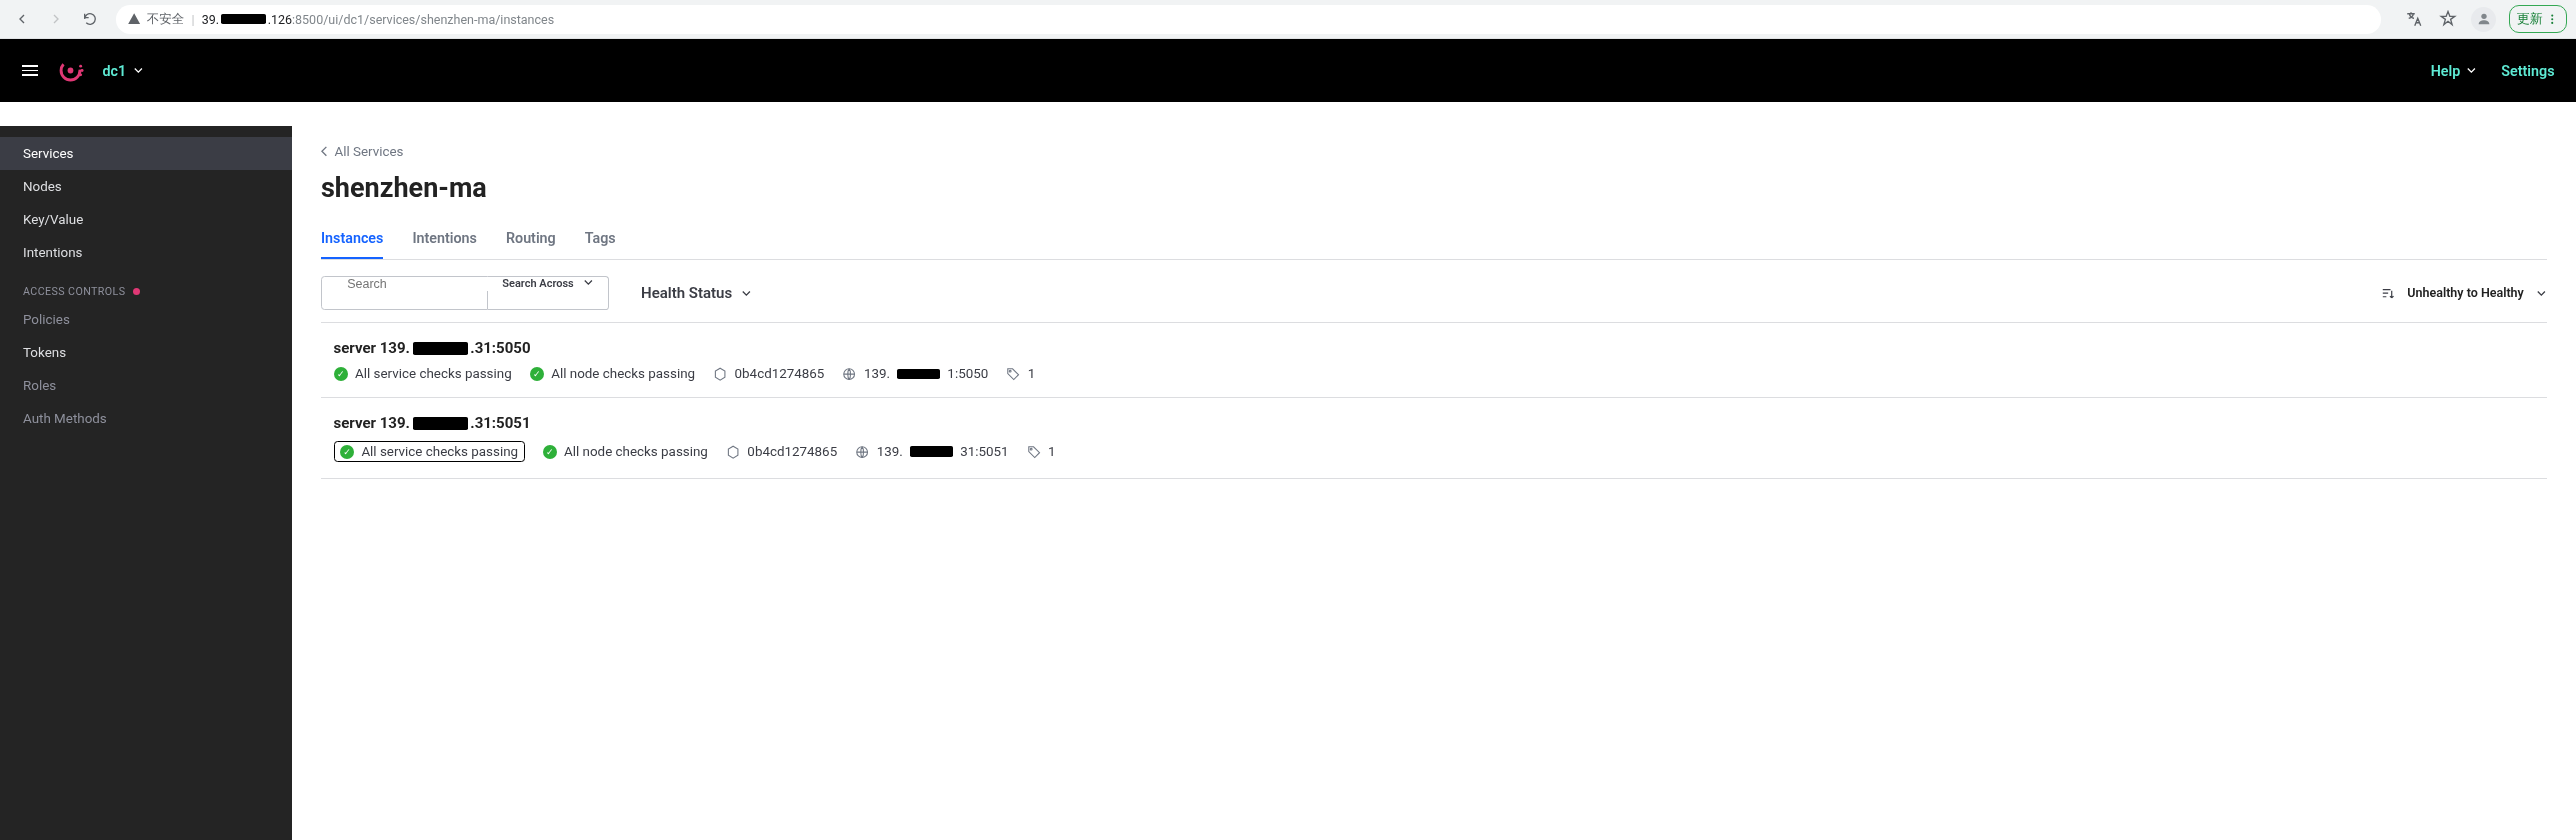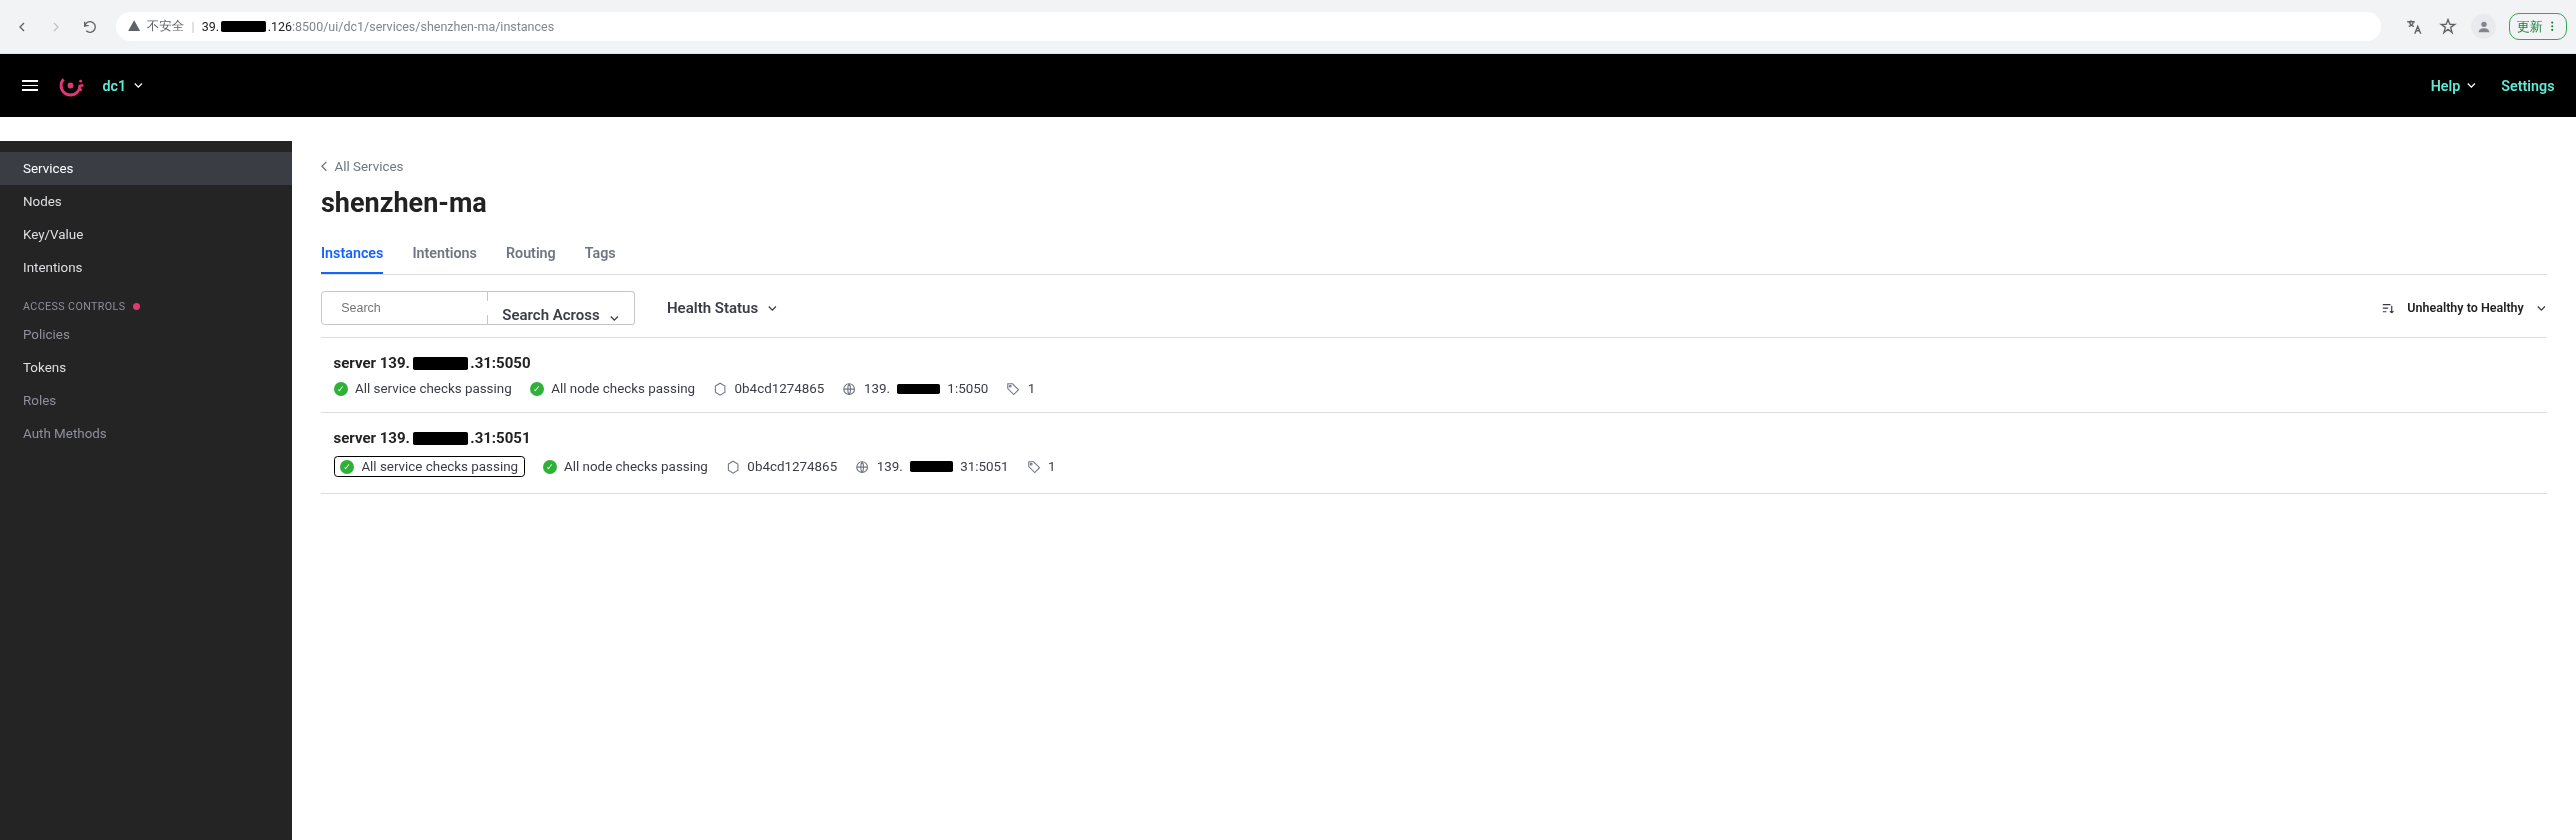--- a/index.html
+++ b/index.html
@@ -1,19 +1,19 @@
 <!DOCTYPE html>
 <html style="font-size:14.3px"><head>
   <meta charset="utf-8">
   <style>
     * { margin: 0; padding: 0; box-sizing: border-box; }
     body { font-family: -apple-system, BlinkMacSystemFont, "Segoe UI", Roboto, sans-serif; background: #fff; color: #222; }
 
     
-    .browser-bar { height: 54px; background: #f1f3f4; display: flex; align-items: center; padding: 0 9px; gap: 9px; border-bottom: 0.9px solid #e1e3e5; }
+    .browser-bar { height: 39px; background: #f1f3f4; display: flex; align-items: center; padding: 0 9px; gap: 9px; border-bottom: 0.9px solid #e1e3e5; }
     .nav-btn { width: 25px; height: 25px; display: flex; align-items: center; justify-content: center; color: #5f6368; cursor: pointer; border-radius: 50%; }
     .nav-btn.disabled { color: #c1c3c5; }
     .url-bar { flex: 1; height: 29px; background: #fff; border-radius: 14.3px; display: flex; align-items: center; padding: 0 10.7px; gap: 7.2px; color: #5f6368; font-size: 12.5px; margin: 0 5.4px; }
     .url-bar .security { display: flex; align-items: center; gap: 5.4px; }
     .url-bar .divider { color: #c1c3c5; }
     .url-text { color: #202124; display: flex; align-items: center; }
     .url-text .mask { display: inline-block; width: 45px; height: 10.7px; background: #000; border-radius: 1.8px; margin: 0 1.8px; }
     .url-text .gray { color: #80868b; }
     .browser-right { display: flex; align-items: center; gap: 12.5px; margin-left: 7.2px; }
     .browser-icon { width: 21.5px; height: 21.5px; display: flex; align-items: center; justify-content: center; color: #5f6368; }
@@ -41,23 +41,23 @@
 
     .main { flex: 1; padding: 18px 29px; background: #fff; overflow-y: auto; }
     .breadcrumb { display: flex; align-items: center; gap: 7.2px; color: #6f7682; font-size: 13.4px; cursor: pointer; }
     .page-title { font-size: 27px; font-weight: 700; margin: 12.5px 0 16px 0; }
 
     .tabs { display: flex; gap: 29px; border-bottom: 0.9px solid #dcdde0; }
     .tab { padding: 10.7px 0; font-size: 14.3px; font-weight: 600; color: #6f7682; cursor: pointer; border-bottom: 2.7px solid transparent; }
     .tab.active { color: #1563ff; border-bottom-color: #1563ff; }
 
     .filters { display: flex; align-items: center; margin-top: 16px; }
-    .search-box { display: flex; align-items: center; border: 0.9px solid #c2c5cb; border-radius: 3.6px 0 0 3.6px; height: 34px; padding: 0 12px; gap: 7.2px; width: 167px; }
+    .search-box { display: flex; align-items: flex-start; border: 0.9px solid #c2c5cb; border-radius: 3.6px 0 0 3.6px; height: 34px; padding: 0 18px; gap: 7.2px; width: 167px; }
     .search-box input { border: none; outline: none; font-size: 12.5px; flex: 1; }
-    .search-across { display: flex; align-items: flex-end; gap: 9px; border: 0.9px solid #c2c5cb; border-left: none; border-radius: 0 3.6px 3.6px 0; height: 34px; padding: 0 14.3px; font-size: 15px; color: #3b3d45; font-weight: 600; cursor: pointer; }
+    .search-across { display: flex; align-items: flex-start; gap: 9px; border: 0.9px solid #c2c5cb; border-left: none; border-radius: 0 3.6px 3.6px 0; height: 34px; padding: 0 14.3px; font-size: 11px; color: #3b3d45; font-weight: 600; cursor: pointer; }
     .health-status { display: flex; align-items: center; gap: 9px; height: 34px; padding: 0 14.3px; font-size: 15px; color: #3b3d45; font-weight: 600; cursor: pointer; margin-left: 18px; }
     .sort-box { margin-left: auto; display: flex; align-items: center; gap: 12.5px; font-size: 12.5px; font-weight: 600; cursor: pointer; }
 
     .list-container { margin-top: 12.5px; border-top: 0.9px solid #dcdde0; }
     .instance-row { padding: 16px 12.5px; border-bottom: 0.9px solid #dcdde0; }
     .instance-name { font-size: 15px; font-weight: 700; display: flex; align-items: center; }
     .instance-name .mask2 { display: inline-block; width: 55px; height: 12.5px; background: #000; border-radius: 1.8px; margin: 0 2.7px; }
     .meta-row { display: flex; align-items: center; gap: 18px; margin-top: 9px; font-size: 13.4px; color: #3b3d45; flex-wrap: wrap; }
     .meta-item { display: flex; align-items: center; gap: 7.2px; }
     .check-icon { width: 14.3px; height: 14.3px; border-radius: 50%; background: #2eb039; display: flex; align-items: center; justify-content: center; color: #fff; font-size: 9px; }

